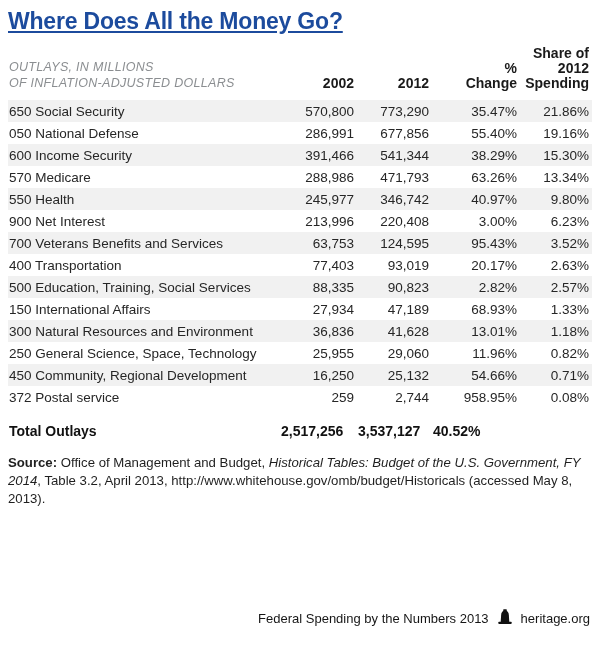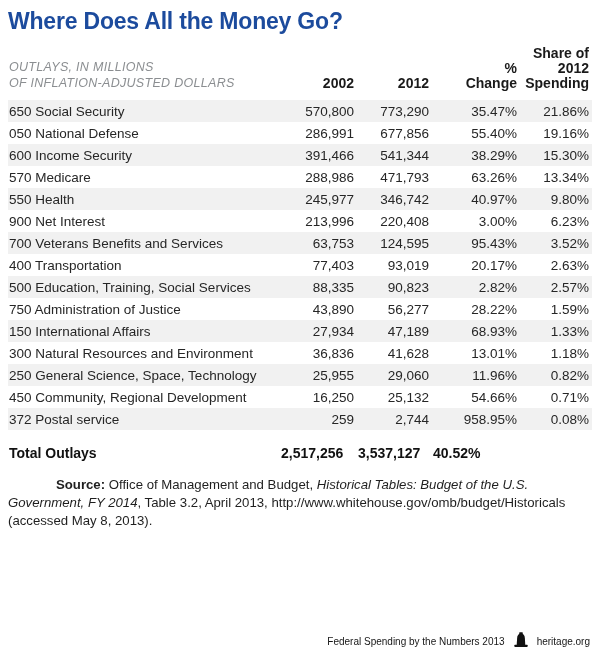--- a/index.html
+++ b/index.html
@@ -15,20 +15,21 @@
     overflow: hidden;
   }
 
   h1.title {
     margin: 0 0 12px 0;
     font-size: 23px;
     line-height: 26px;
     font-weight: bold;
     color: #1c4b9d;
     letter-spacing: -0.2px;
+    text-decoration: underline;
   }
 
   table.spending {
     width: 584px;
     border-collapse: collapse;
     table-layout: fixed;
   }
 
   thead th {
     vertical-align: bottom;
@@ -76,31 +77,31 @@
   }
   tfoot td.label { text-align: left; padding-left: 1px; margin-left: 32px; }
 
   .source {
     width: 584px;
     margin-top: 14px;
     font-size: 13.2px;
     line-height: 18px;
     color: #1f1f1f;
   }
-  .source .src-label { font-weight: bold; margin-left: 48px; }
+  .source .src-label { font-weight: bold; }
   .source .italic { font-style: italic; }
 
   .footer {
     position: absolute;
     right: 10px;
-    bottom: 0;
+    bottom: 22px;
     display: flex;
     align-items: center;
     gap: 7px;
-    font-size: 10px;
+    font-size: 13px;
     color: #161616;
   }
   .bell { display: inline-block; }
 </style>
 </head>
 <body>
 
 <div class="page">
 
   <h1 class="title">Where Does All the Money Go?</h1>
@@ -190,27 +191,20 @@
       <td>2.63%</td>
     </tr>
         <tr>
       <td class="label">500 Education, Training, Social Services</td>
       <td>88,335</td>
       <td>90,823</td>
       <td>2.82%</td>
       <td>2.57%</td>
     </tr>
         <tr>
-      <td class="label">750 Administration of Justice</td>
-      <td>43,890</td>
-      <td>56,277</td>
-      <td>28.22%</td>
-      <td>1.59%</td>
-    </tr>
-        <tr>
       <td class="label">150 International Affairs</td>
       <td>27,934</td>
       <td>47,189</td>
       <td>68.93%</td>
       <td>1.33%</td>
     </tr>
         <tr>
       <td class="label">300 Natural Resources and Environment</td>
       <td>36,836</td>
       <td>41,628</td>

